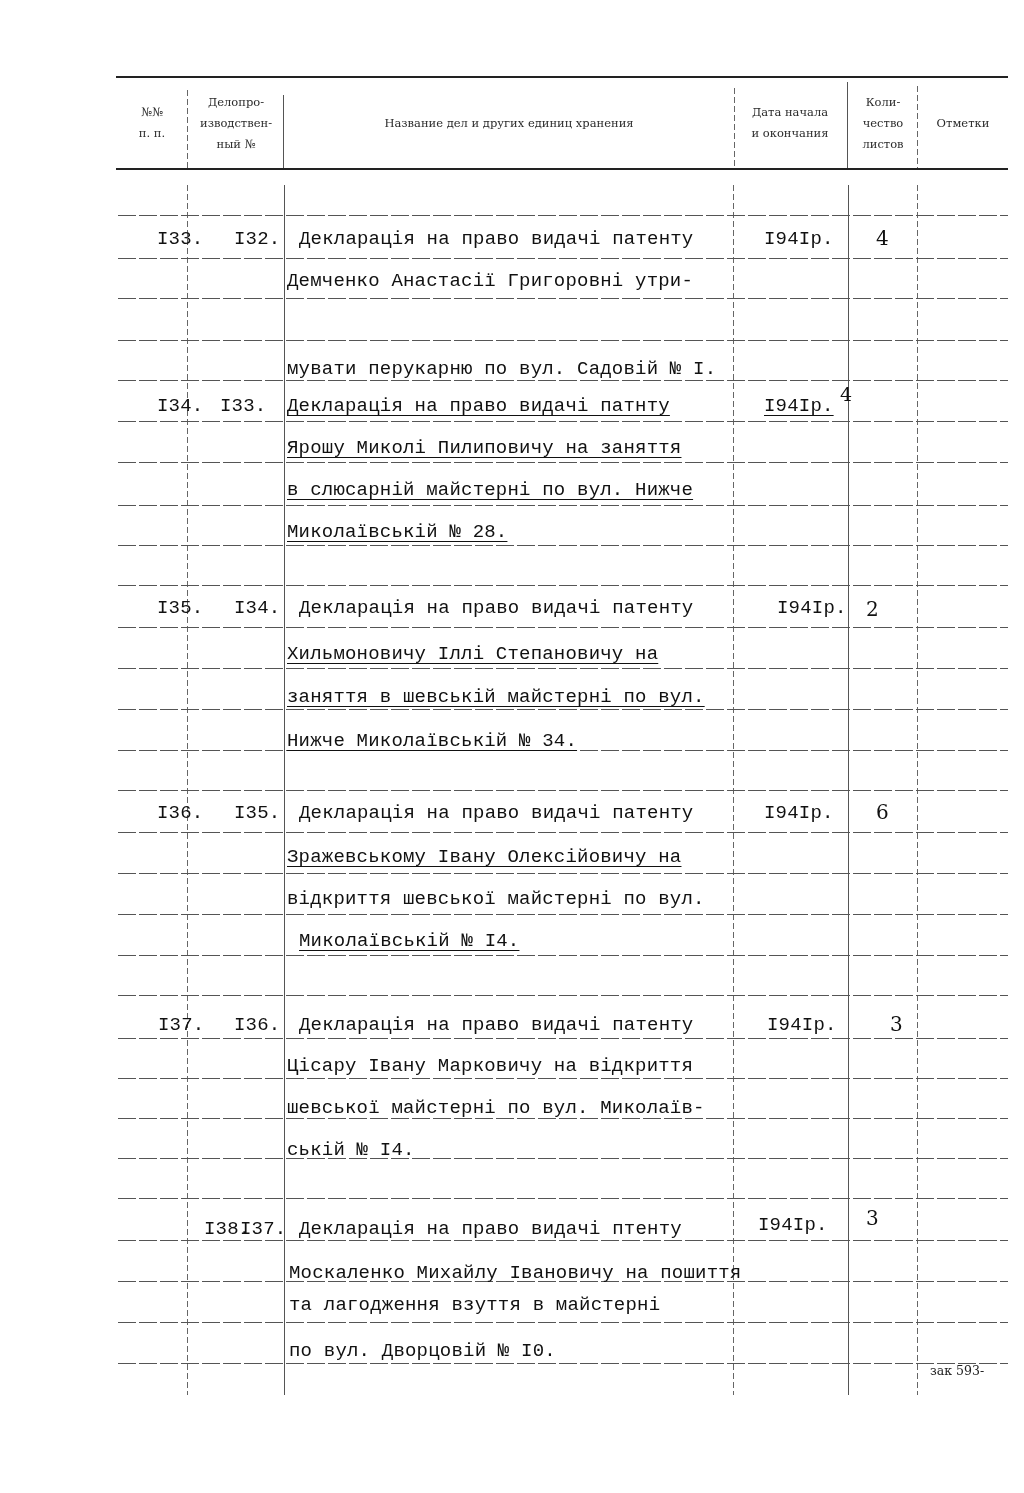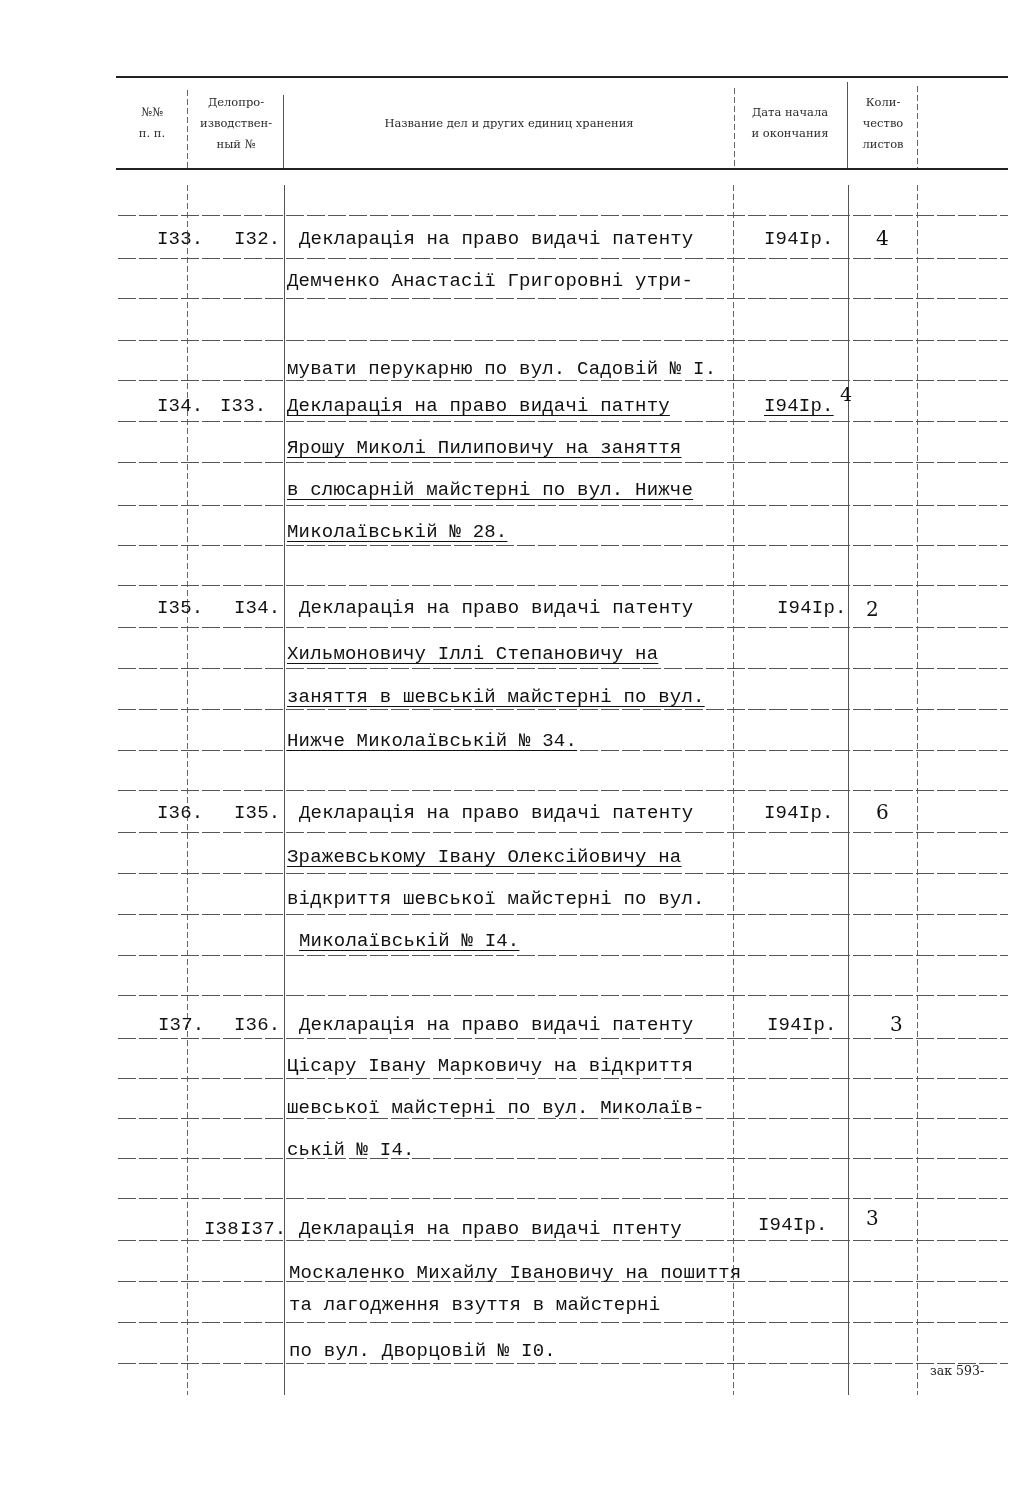--- a/index.html
+++ b/index.html
@@ -44,20 +44,23 @@
       <span>Дата начала
 и окончания</span>
     </div>
   <div class="hdr-cell" style="left:285px;width:448px;">
       <span>Название дел и других единиц хранения</span>
     </div>
   <div class="hdr-cell" style="left:848px;width:70px;">
       <span>Коли-
 чество
 листов</span>
+    </div>
+  <div class="hdr-cell" style="left:918px;width:90px;">
+      <span>Отметки</span>
     </div>
 
   <div class="vsep dash" style="left:187px;top:90px;height:78px;"></div>
   <div class="vsep" style="left:283px;top:95px;height:73px;"></div>
   <div class="vsep dash" style="left:734px;top:88px;height:80px;"></div>
   <div class="vsep" style="left:847px;top:82px;height:86px;"></div>
   <div class="vsep dash" style="left:917px;top:86px;height:82px;"></div>
 
   <div class="vsep dash" style="left:187px;top:185px;height:1210px;"></div>
   <div class="vsep" style="left:284px;top:185px;height:1210px;"></div>

